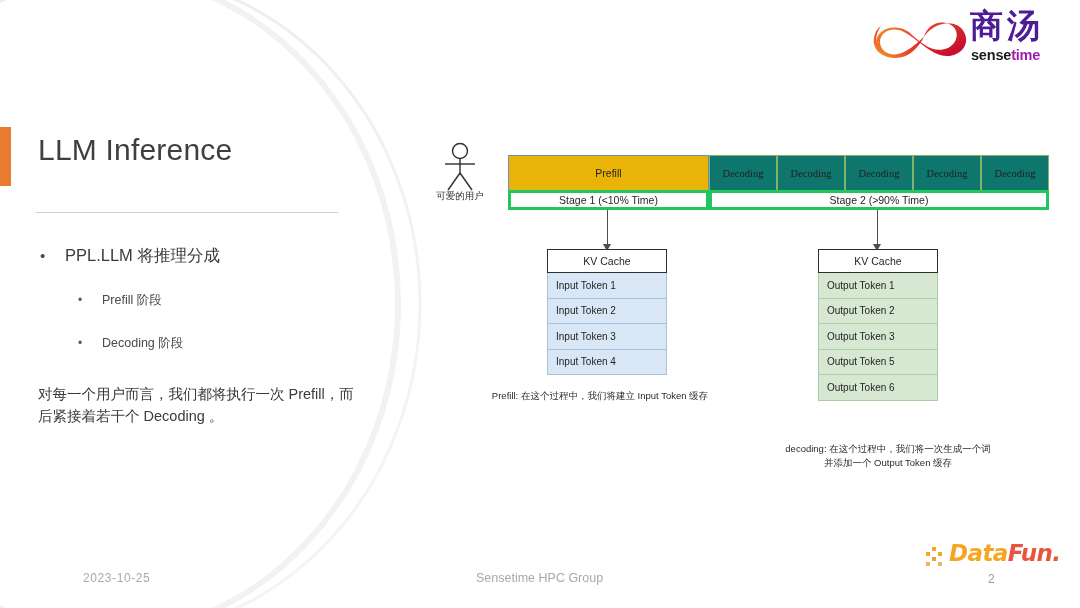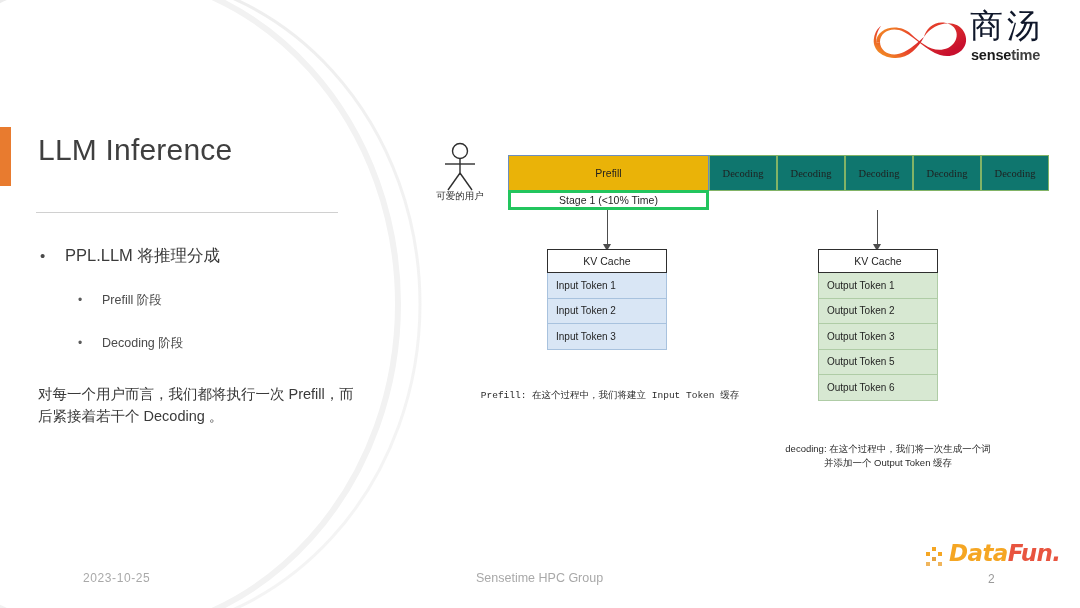--- a/index.html
+++ b/index.html
@@ -136,37 +136,37 @@
     left: 864px;
     top: 10px;
     width: 192px;
     height: 56px;
   }
   .st-cn {
     position: absolute;
     left: 970px;
     top: 9px;
     font-size: 33px;
-    font-weight: normal;
-    color: #0f172a;
+    font-weight: bold;
+    color: #4c1d95;
     letter-spacing: 4px;
     line-height: 1;
     font-family: "DejaVu Sans", sans-serif;
   }
   .st-en {
     position: absolute;
     left: 971px;
     top: 48px;
     font-size: 14.5px;
     font-weight: bold;
     letter-spacing: -0.2px;
     line-height: 1;
   }
   .st-en .s1 { color: #1A1A1A; }
-  .st-en .s2 { color: #404040; }
+  .st-en .s2 { color: #a21caf; }
 
   
   .df-logo {
     position: absolute;
     left: 925px;
     top: 543px;
     height: 26px;
   }
   .df-text {
     position: absolute;
@@ -362,34 +362,36 @@
   <div class="actor-caption">可爱的用户</div>
 
   <div class="tl tl-prefill">Prefill</div>
   <div class="tl tl-dec" style="left:709px;width:68px;">Decoding</div>
   <div class="tl tl-dec" style="left:777px;width:68px;">Decoding</div>
   <div class="tl tl-dec" style="left:845px;width:68px;">Decoding</div>
   <div class="tl tl-dec" style="left:913px;width:68px;">Decoding</div>
   <div class="tl tl-dec" style="left:981px;width:68px;">Decoding</div>
 
   <div class="stage stage1">Stage 1 (&lt;10% Time)</div>
+  <div class="stage stage2">Stage 2 (&gt;90% Time)</div>
 
   <div class="arrow-line" style="left:607px;top:210px;height:36px;"></div>
   <div class="arrow-head" style="left:603px;top:244px;"></div>
 
   <div class="arrow-line" style="left:877px;top:210px;height:36px;"></div>
   <div class="arrow-head" style="left:873px;top:244px;"></div>
 
   <div class="kv kv-blue" style="left:547px;top:249px;">
     <div class="kv-head">KV Cache</div>
     <div class="kv-row">Input Token 1</div>
     <div class="kv-row">Input Token 2</div>
     <div class="kv-row">Input Token 3</div>
-  </div>
-  <div class="kv-caption" style="left:450px;top:389px;width:320px;font-family:Liberation Mono, monospace;">Prefill: 在这个过程中，我们将建立 Input Token 缓存</div>
+    <div class="kv-row">Input Token 4</div>
+  </div>
+  <div class="kv-caption" style="left:440px;top:389px;width:320px;">Prefill: 在这个过程中，我们将建立 Input Token 缓存</div>
 
   <div class="kv kv-green" style="left:818px;top:249px;">
     <div class="kv-head">KV Cache</div>
     <div class="kv-row">Output Token 1</div>
     <div class="kv-row">Output Token 2</div>
     <div class="kv-row">Output Token 3</div>
     <div class="kv-row">Output Token 5</div>
     <div class="kv-row">Output Token 6</div>
   </div>
   <div class="kv-caption" style="left:728px;top:442px;width:320px;">

